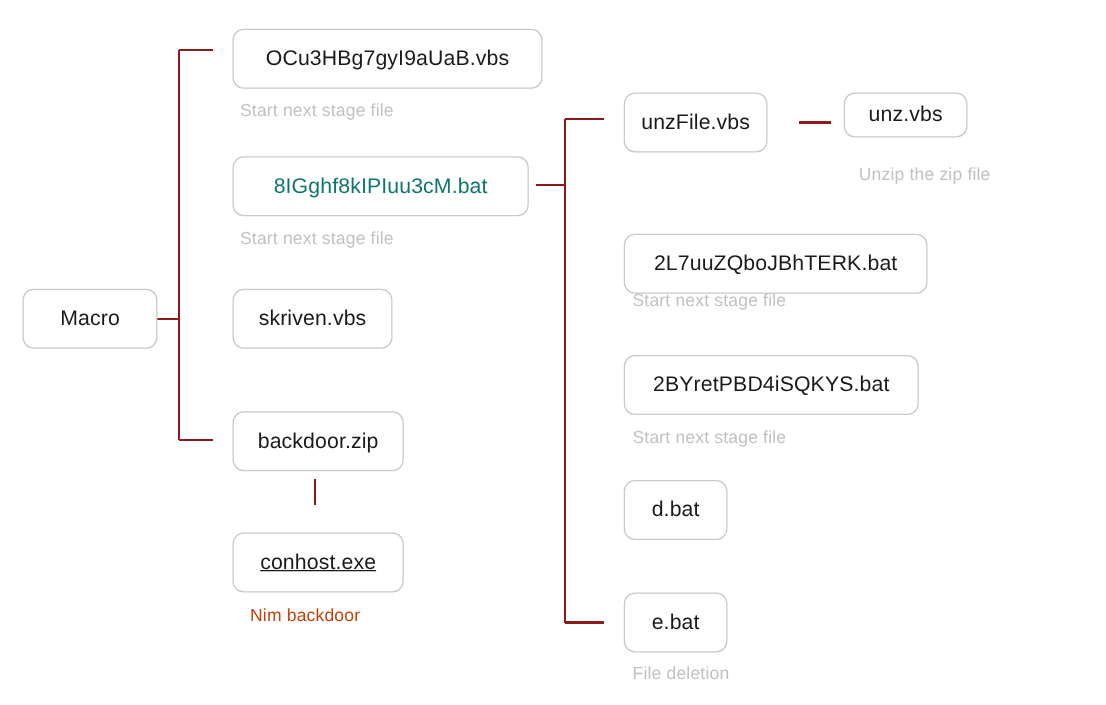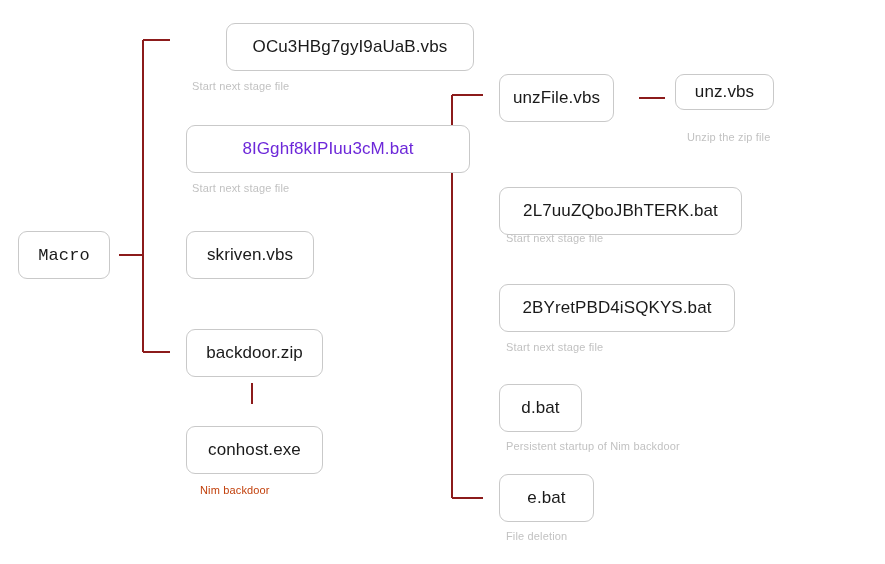--- a/index.html
+++ b/index.html
@@ -37,21 +37,21 @@
     letter-spacing: 0.1px;
     display: flex;
     align-items: center;
     justify-content: center;
     white-space: nowrap;
     z-index: 2;
   }
   .caption {
     position: absolute;
     color: #c2c2c2;
-    font-size: 11px;
+    font-size: 14px;
     font-weight: 400;
     white-space: nowrap;
     letter-spacing: 0.15px;
     z-index: 2;
   }
 </style>
 </head>
 <body>
 
 <div id="canvas">
@@ -60,33 +60,32 @@
       <line x1="143" y1="40" x2="143" y2="352" stroke="#8c1b1b" stroke-width="1.8" shape-rendering="crispEdges"></line>
       <line x1="143" y1="40" x2="170" y2="40" stroke="#8c1b1b" stroke-width="1.8" shape-rendering="crispEdges"></line>
       <line x1="143" y1="352" x2="170" y2="352" stroke="#8c1b1b" stroke-width="1.8" shape-rendering="crispEdges"></line>
       <line x1="252" y1="383" x2="252" y2="404" stroke="#8c1b1b" stroke-width="1.8" shape-rendering="crispEdges"></line>
       <line x1="429" y1="148" x2="452" y2="148" stroke="#8c1b1b" stroke-width="1.8" shape-rendering="crispEdges"></line>
       <line x1="452" y1="95" x2="452" y2="498" stroke="#8c1b1b" stroke-width="1.8" shape-rendering="crispEdges"></line>
       <line x1="452" y1="95" x2="483" y2="95" stroke="#8c1b1b" stroke-width="1.8" shape-rendering="crispEdges"></line>
       <line x1="452" y1="498" x2="483" y2="498" stroke="#8c1b1b" stroke-width="1.8" shape-rendering="crispEdges"></line>
       <line x1="639" y1="98" x2="665" y2="98" stroke="#8c1b1b" stroke-width="1.8" shape-rendering="crispEdges"></line>
     </svg>
-<div class="node" style="left: 18px; top: 231px; width: 92px; height: 48px; border-color: rgb(201, 201, 201); color: rgb(26, 26, 26); font-family: Liberation Mono, monospace;">Macro</div>
-    <div class="node" style="left: 186px; top: 23px; width: 248px; height: 48px; border-color: rgb(201, 201, 201); color: rgb(26, 26, 26); margin-left: 40px;">OCu3HBg7gyI9aUaB.vbs</div>
-    <div class="node" style="left: 186px; top: 125px; width: 284px; height: 48px; border-color: rgb(201, 201, 201); color: #6d28d9;">8IGghf8kIPIuu3cM.bat</div>
+<div class="node" style="left: 18px; top: 231px; width: 108px; height: 48px; border-color: rgb(201, 201, 201); color: rgb(26, 26, 26);">Macro</div>
+    <div class="node" style="left: 186px; top: 23px; width: 248px; height: 48px; border-color: rgb(201, 201, 201); color: rgb(26, 26, 26);">OCu3HBg7gyI9aUaB.vbs</div>
+    <div class="node" style="left: 186px; top: 125px; width: 237px; height: 48px; border-color: rgb(201, 201, 201); color: #0f766e;">8IGghf8kIPIuu3cM.bat</div>
     <div class="node" style="left: 186px; top: 231px; width: 128px; height: 48px; border-color: rgb(201, 201, 201); color: rgb(26, 26, 26);">skriven.vbs</div>
     <div class="node" style="left: 186px; top: 329px; width: 137px; height: 48px; border-color: rgb(201, 201, 201); color: rgb(26, 26, 26);">backdoor.zip</div>
-    <div class="node" style="left: 186px; top: 426px; width: 137px; height: 48px; border-color: rgb(201, 201, 201); color: rgb(26, 26, 26);">conhost.exe</div>
+    <div class="node" style="left: 186px; top: 426px; width: 137px; height: 48px; border-color: rgb(201, 201, 201); color: rgb(26, 26, 26); text-decoration: underline;">conhost.exe</div>
     <div class="node" style="left: 499px; top: 74px; width: 115px; height: 48px; border-color: rgb(201, 201, 201); color: rgb(26, 26, 26);">unzFile.vbs</div>
     <div class="node" style="left: 675px; top: 74px; width: 99px; height: 36px; border-color: rgb(201, 201, 201); color: rgb(26, 26, 26);">unz.vbs</div>
     <div class="node" style="left: 499px; top: 175px; width: 243px; height: 48px; border-color: rgb(201, 201, 201); color: rgb(26, 26, 26); margin-top: 12px;">2L7uuZQboJBhTERK.bat</div>
     <div class="node" style="left: 499px; top: 284px; width: 236px; height: 48px; border-color: rgb(201, 201, 201); color: rgb(26, 26, 26);">2BYretPBD4iSQKYS.bat</div>
     <div class="node" style="left: 499px; top: 384px; width: 83px; height: 48px; border-color: rgb(201, 201, 201); color: rgb(26, 26, 26);">d.bat</div>
-    <div class="node" style="left: 499px; top: 474px; width: 95px; height: 48px; border-color: rgb(201, 201, 201); color: rgb(26, 26, 26);">e.bat</div>
+    <div class="node" style="left: 499px; top: 474px; width: 83px; height: 48px; border-color: rgb(201, 201, 201); color: rgb(26, 26, 26);">e.bat</div>
     <div class="caption" style="left: 192px; top: 80px; color: rgb(194, 194, 194);">Start next stage file</div>
     <div class="caption" style="left: 192px; top: 182px; color: rgb(194, 194, 194);">Start next stage file</div>
     <div class="caption" style="left: 200px; top: 484px; color: #c2410c;">Nim backdoor</div>
     <div class="caption" style="left: 687px; top: 131px; color: rgb(194, 194, 194);">Unzip the zip file</div>
     <div class="caption" style="left: 506px; top: 232px; color: rgb(194, 194, 194);">Start next stage file</div>
     <div class="caption" style="left: 506px; top: 341px; color: rgb(194, 194, 194);">Start next stage file</div>
-    <div class="caption" style="left: 506px; top: 440px; color: rgb(194, 194, 194);">Persistent startup of Nim backdoor</div>
     <div class="caption" style="left: 506px; top: 530px; color: rgb(194, 194, 194);">File deletion</div>
   </div>
 
 </body></html>

